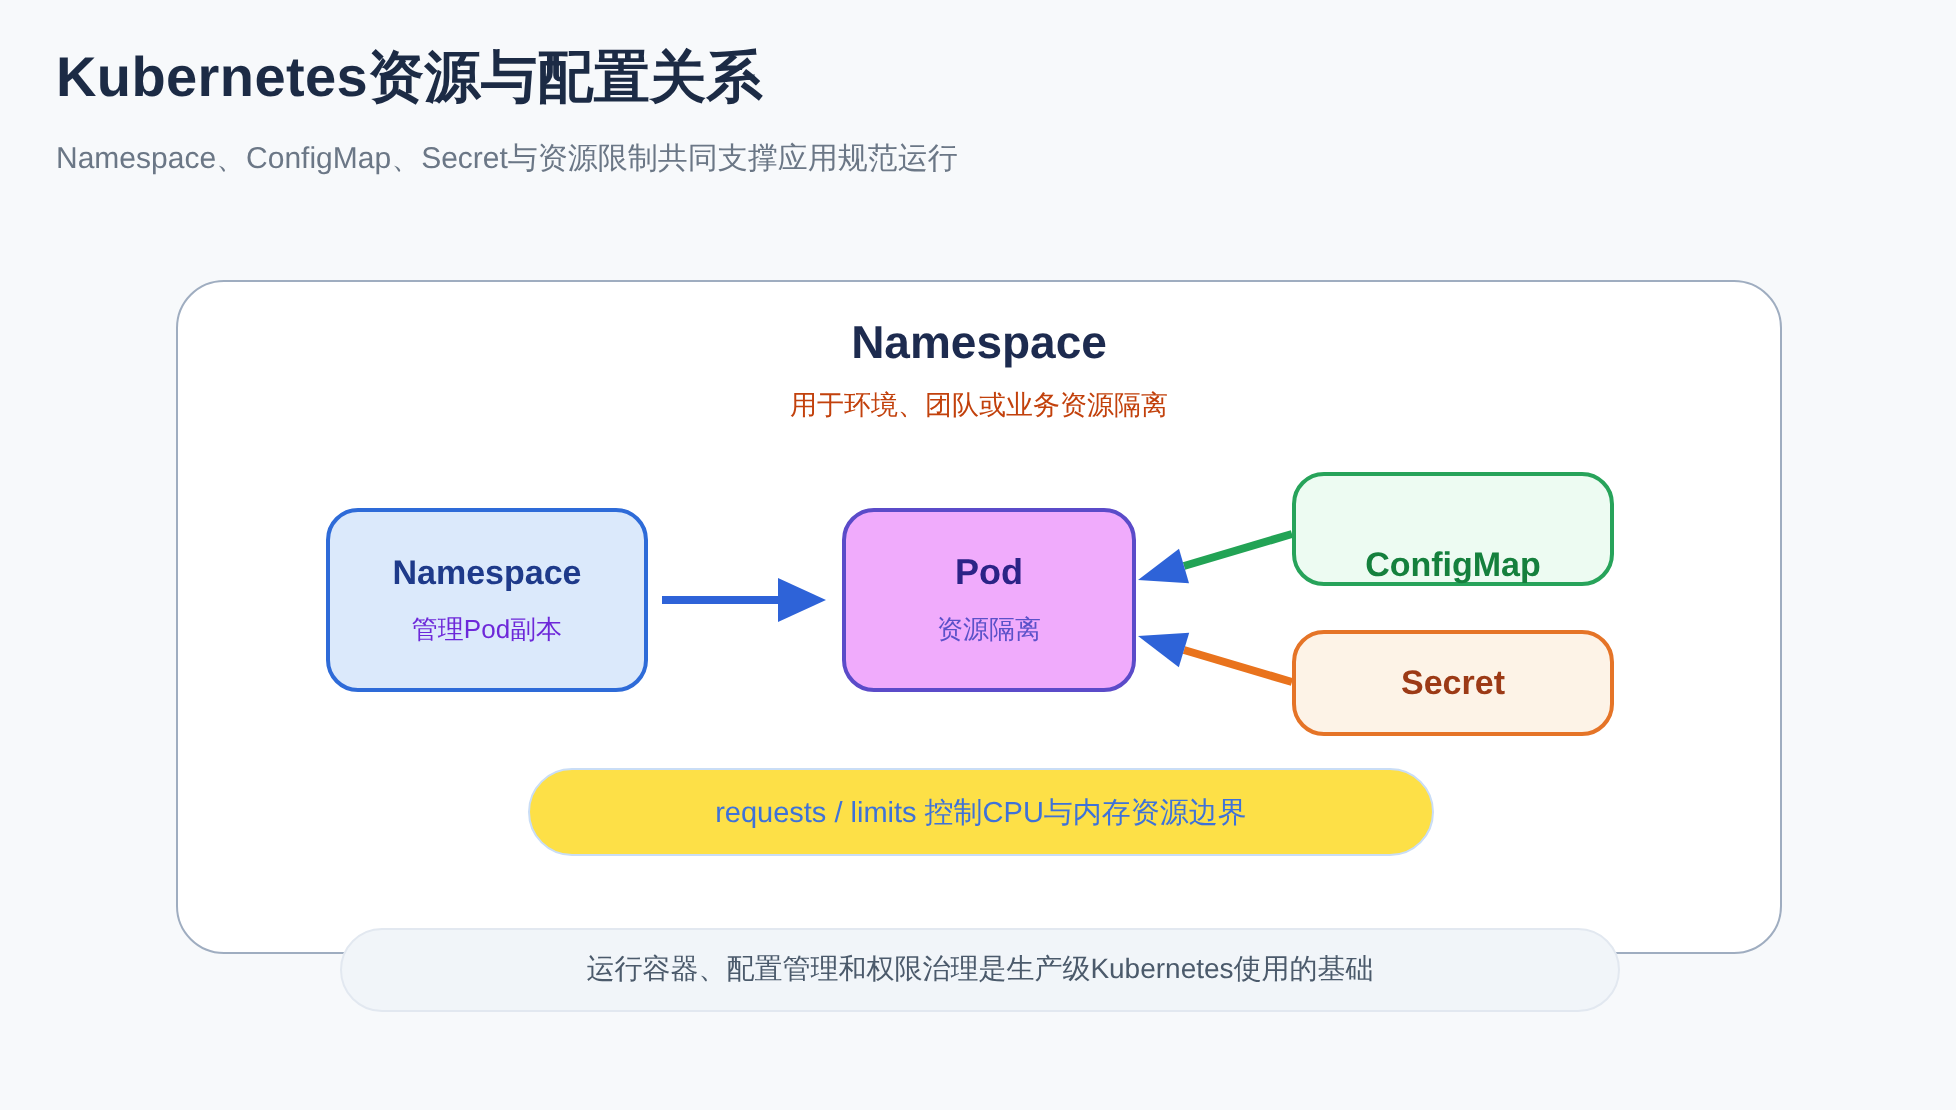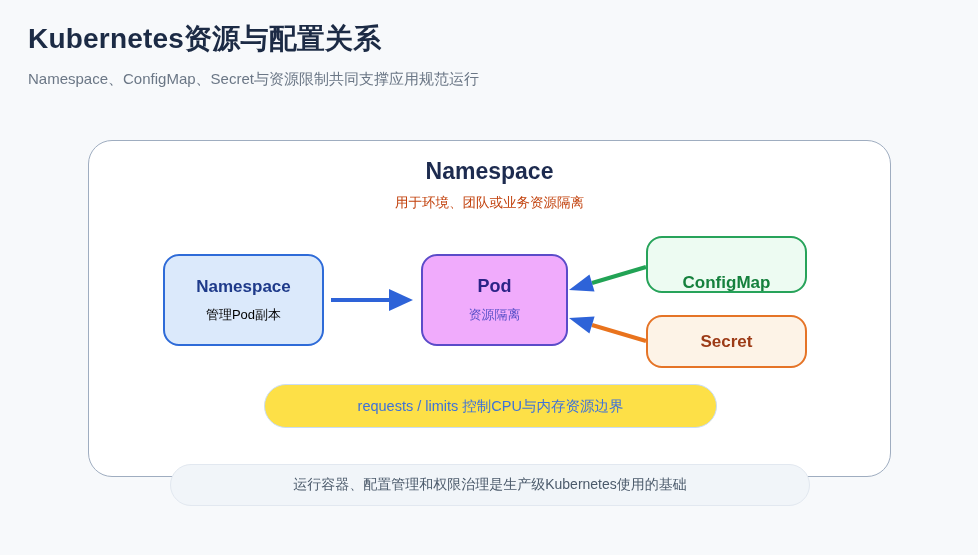--- a/index.html
+++ b/index.html
@@ -41,21 +41,21 @@
     align-items: center; justify-content: center; gap: 9px;
   }
   .node .node-title { font-weight: 700; font-size: 17px; }
   .node .node-sub   { font-size: 13px; }
 
   .node-deployment {
     left: 74px; top: 113px; width: 161px; height: 92px;
     background: #dbe9fb; border-color: #2e6bd8;
   }
   .node-deployment .node-title { color: #1e3a8a; }
-  .node-deployment .node-sub   { color: #000000; }
+  .node-deployment .node-sub   { color: #6d28d9; }
 
   .node-pod {
     left: 332px; top: 113px; width: 147px; height: 92px;
     background: #f0abfc; border-color: #5b4bc9;
   }
   .node-pod .node-title { color: #2b2386; font-size: 18px; }
   .node-pod .node-sub   { color: #5b51c9; }
 
   .node-configmap {
     left: 557px; top: 95px; width: 161px; height: 57px;

